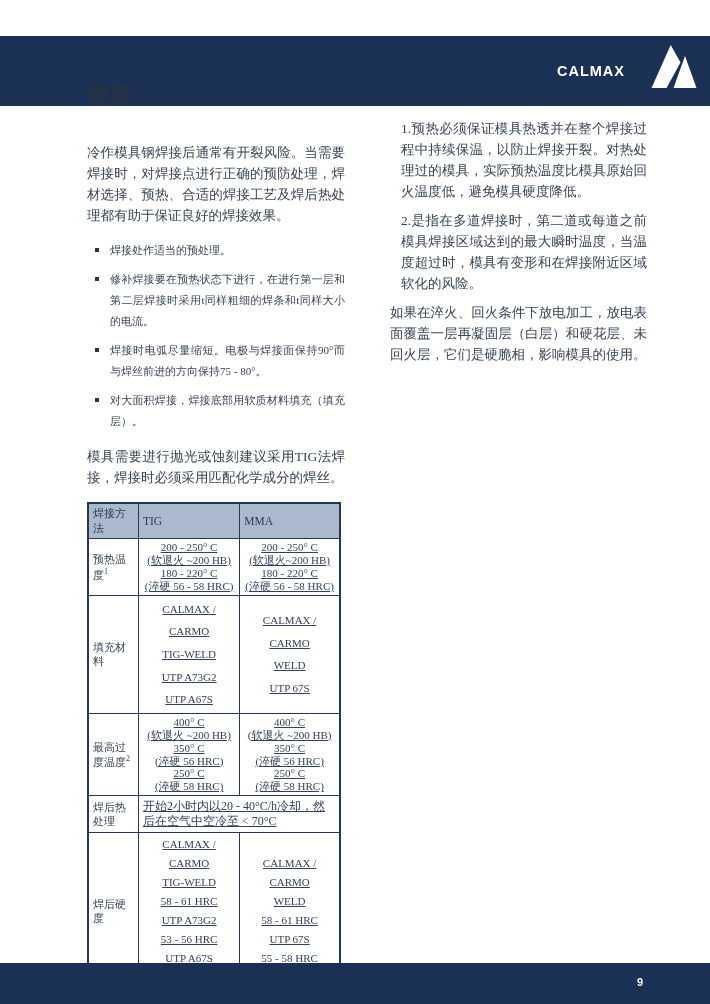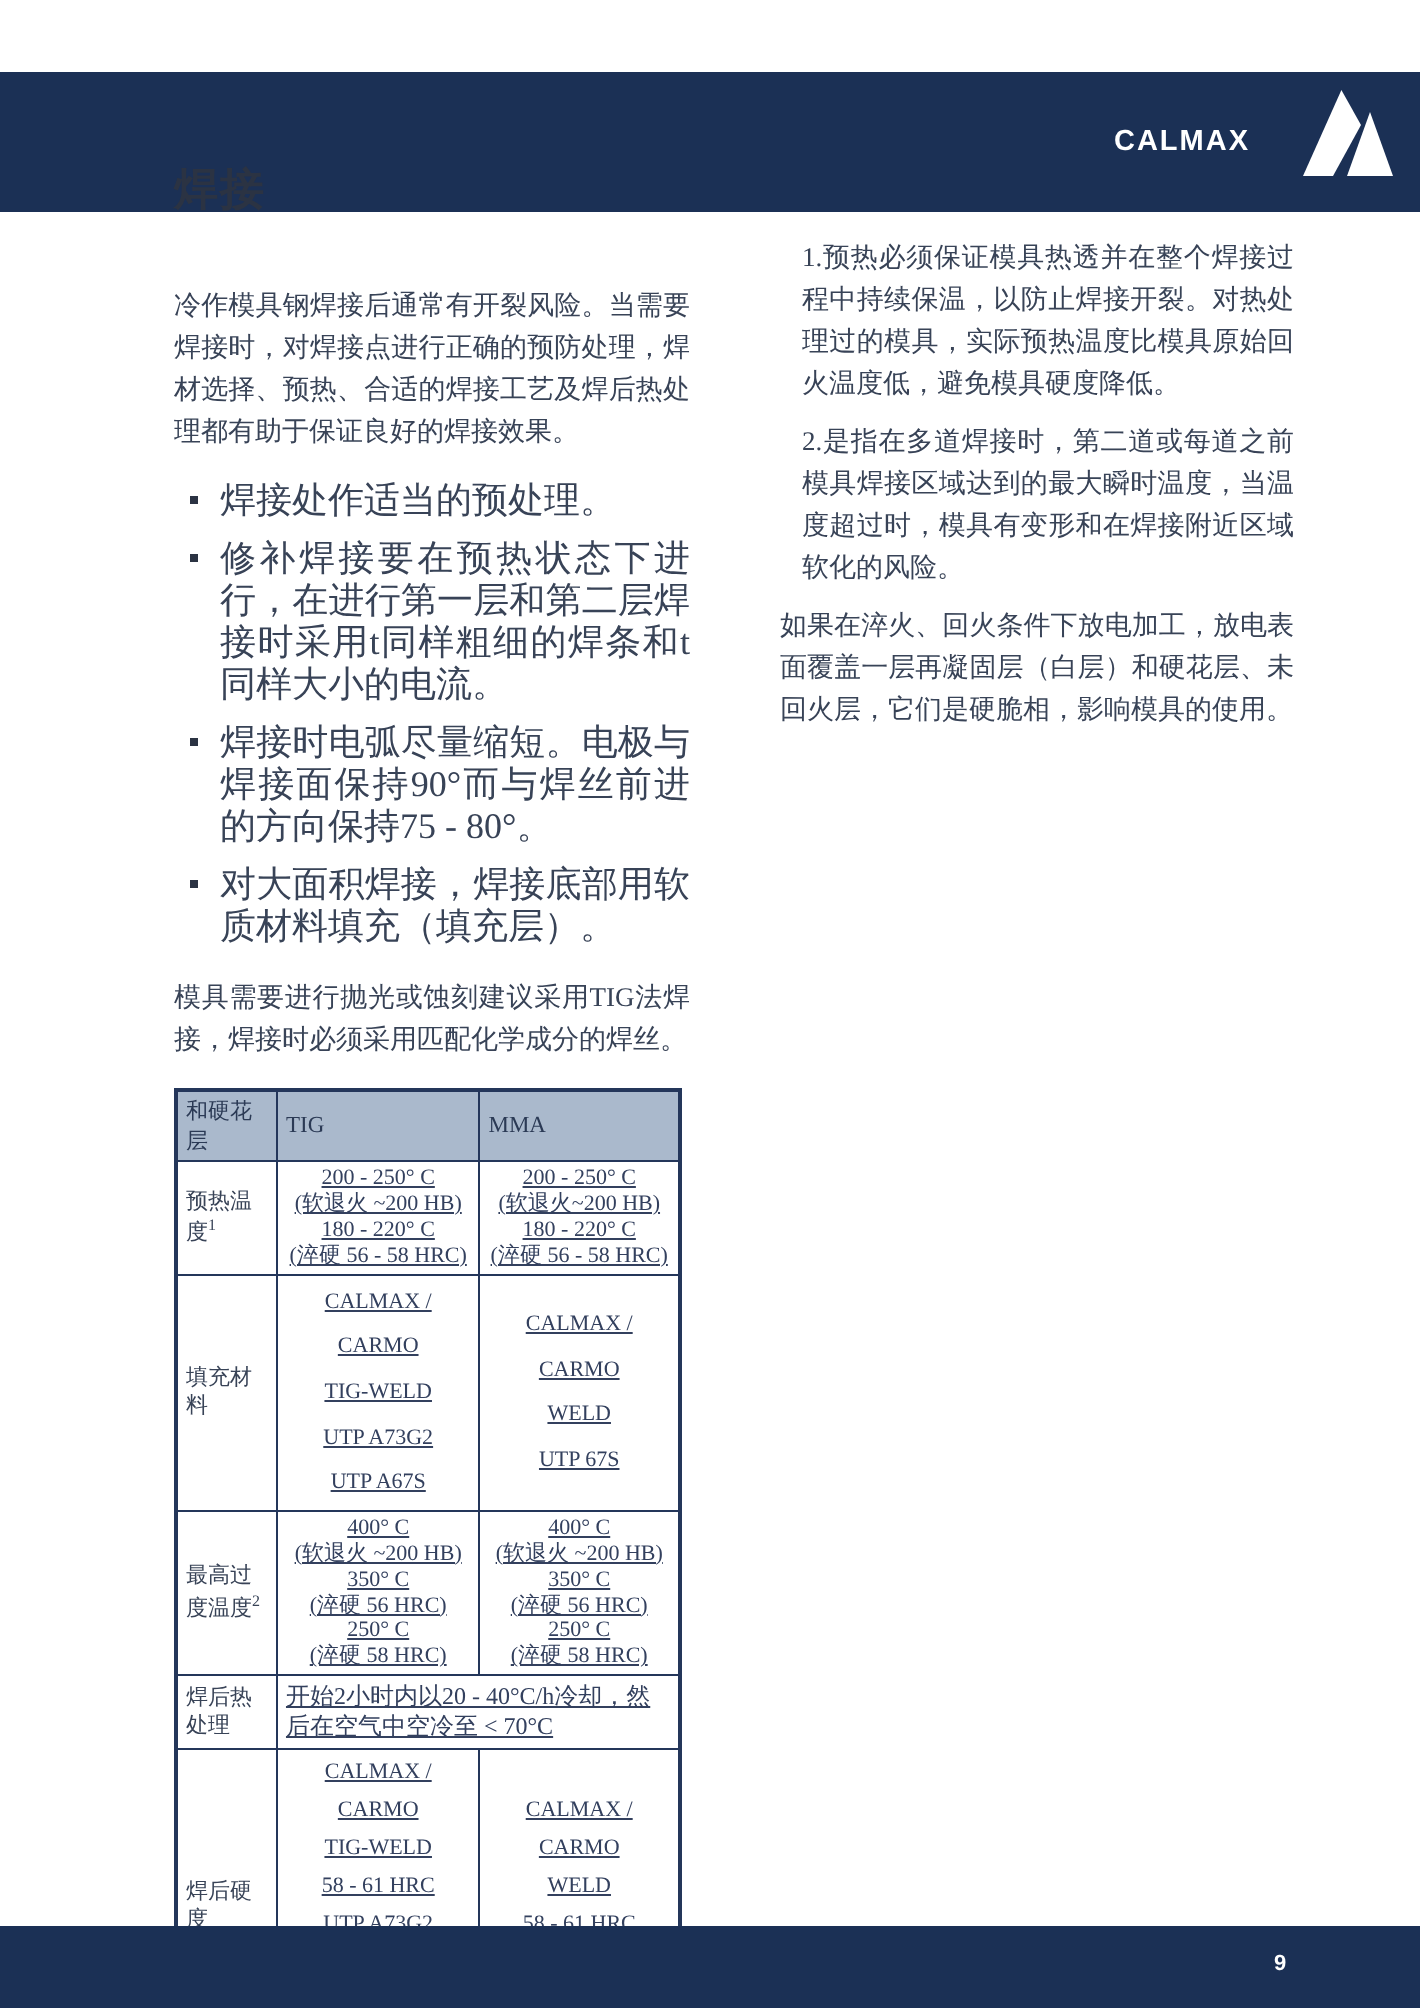--- a/index.html
+++ b/index.html
@@ -45,21 +45,21 @@
   p.body{
     margin:0 0 14px 0;font-size:13.5px;line-height:21px;
     text-align:justify;
   }
   p.note{margin:0 0 8px 16px;}
   p.indent{padding-left:5px;}
   
   .bullets{margin:2px 0 14px 0;padding:0;list-style:none;}
   .bullets li{
     position:relative;margin:0 0 8px 0;padding-left:23px;
-    font-size:18px;line-height:21px;text-align:justify;
+    font-size:11px;line-height:21px;text-align:justify;
   }
   .sq{
     position:absolute;left:8px;top:8px;width:4px;height:4px;
     background:#2b3343;display:block;
   }
   
   table.weld{
     border-collapse:collapse;width:254px;margin-top:11px;
     border:2px solid #24365a;
   }
@@ -108,21 +108,21 @@
     <p class="body">模具需要进行抛光或蚀刻建议采用TIG法焊接，焊接时必须采用匹配化学成分的焊丝。</p>
 
     <table class="weld">
       <colgroup>
           <col style="width:51px">
           <col style="width:102px">
           <col style="width:101px">
         </colgroup>
       <tbody>
           <tr style="height:34px">
-        <th class="lblh">和硬花层</th>
+        <th class="lblh">焊接方法</th>
         <th>TIG</th>
         <th>MMA</th>
       </tr>
       <tr style="height:50px">
         <td class="lbl"><span>预热温度</span><sup>1</sup></td>
         <td class="val pre tight">200 - 250° C
 (软退火 ~200 HB)
 180 - 220° C
 (淬硬 56 - 58 HRC)</td>
         <td class="val pre tight">200 - 250° C

